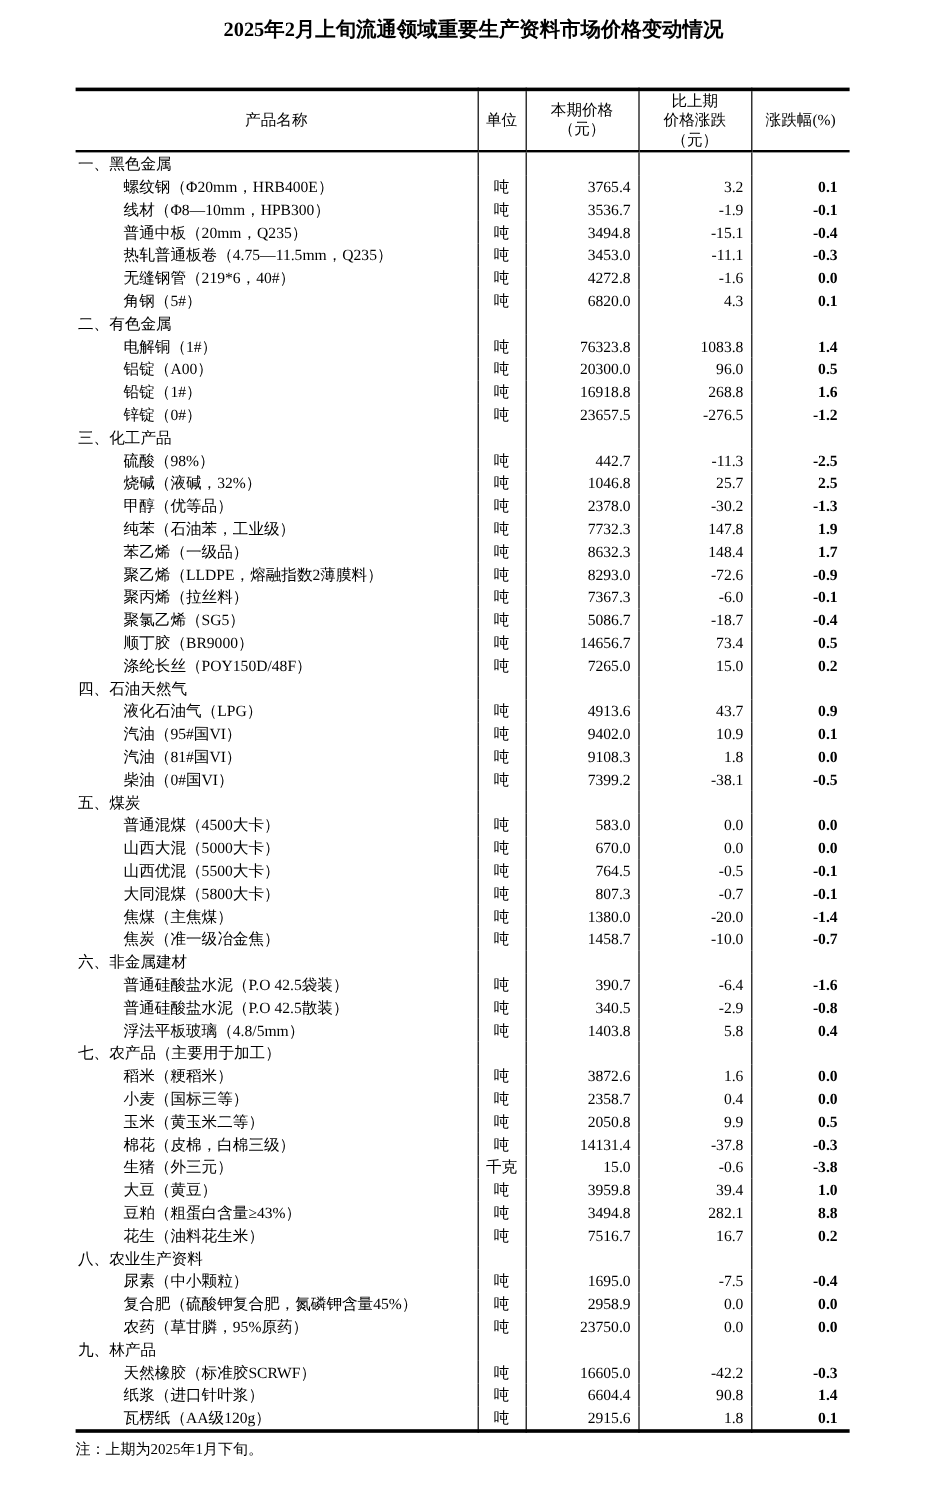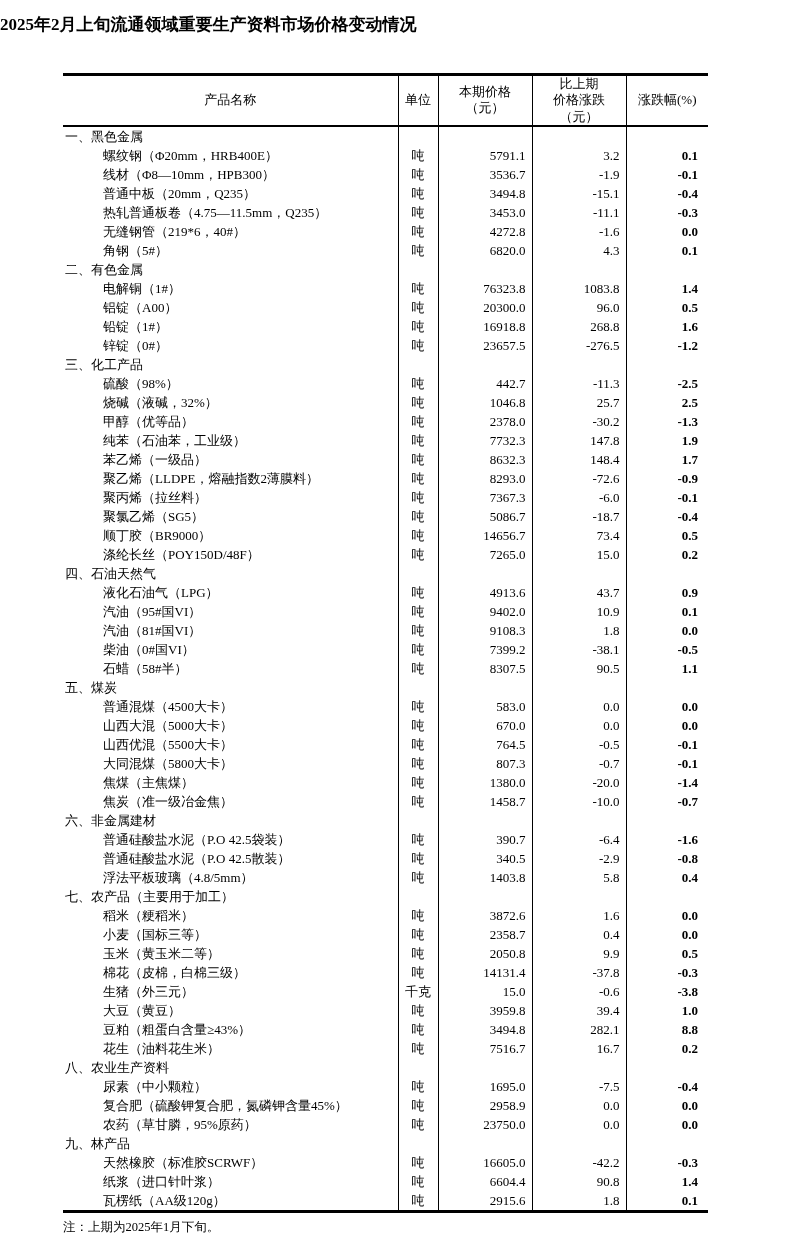--- a/index.html
+++ b/index.html
@@ -4,20 +4,21 @@
 <style>
   * { box-sizing: border-box; }
   html, body {
     margin: 0; padding: 0;
     width: 789px; height: 1260px;
     background: #ffffff; color: #000000;
     font-family: "Liberation Serif", "DejaVu Serif", serif;
   }
   .page { position: relative; width: 789px; height: 1260px; overflow: hidden; }
   .title {
+    text-align: center;
     font-size: 17px;
     font-weight: bold;
     margin: 14px 0 0 0;
     line-height: 22px;
   }
   table.price-table {
     border-collapse: collapse;
     table-layout: fixed;
     width: 645px;
     margin: 37px 0 0 63px;
@@ -88,21 +89,21 @@
         <tr class="category-row">
           <td class="cell-product">一、黑色金属</td>
           <td class="cell-unit"></td>
           <td class="cell-price"></td>
           <td class="cell-change"></td>
           <td class="cell-pct"></td>
         </tr>
         <tr class="item-row">
           <td class="cell-product">螺纹钢（Φ20mm，HRB400E）</td>
           <td class="cell-unit">吨</td>
-          <td class="cell-price">5791.1</td>
+          <td class="cell-price">3765.4</td>
           <td class="cell-change">3.2</td>
           <td class="cell-pct">0.1</td>
         </tr>
         <tr class="item-row">
           <td class="cell-product">线材（Φ8—10mm，HPB300）</td>
           <td class="cell-unit">吨</td>
           <td class="cell-price">3536.7</td>
           <td class="cell-change">-1.9</td>
           <td class="cell-pct">-0.1</td>
         </tr>
@@ -273,27 +274,20 @@
           <td class="cell-price">9108.3</td>
           <td class="cell-change">1.8</td>
           <td class="cell-pct">0.0</td>
         </tr>
         <tr class="item-row">
           <td class="cell-product">柴油（0#国VI）</td>
           <td class="cell-unit">吨</td>
           <td class="cell-price">7399.2</td>
           <td class="cell-change">-38.1</td>
           <td class="cell-pct">-0.5</td>
-        </tr>
-        <tr class="item-row">
-          <td class="cell-product">石蜡（58#半）</td>
-          <td class="cell-unit">吨</td>
-          <td class="cell-price">8307.5</td>
-          <td class="cell-change">90.5</td>
-          <td class="cell-pct">1.1</td>
         </tr>
         <tr class="category-row">
           <td class="cell-product">五、煤炭</td>
           <td class="cell-unit"></td>
           <td class="cell-price"></td>
           <td class="cell-change"></td>
           <td class="cell-pct"></td>
         </tr>
         <tr class="item-row">
           <td class="cell-product">普通混煤（4500大卡）</td>

